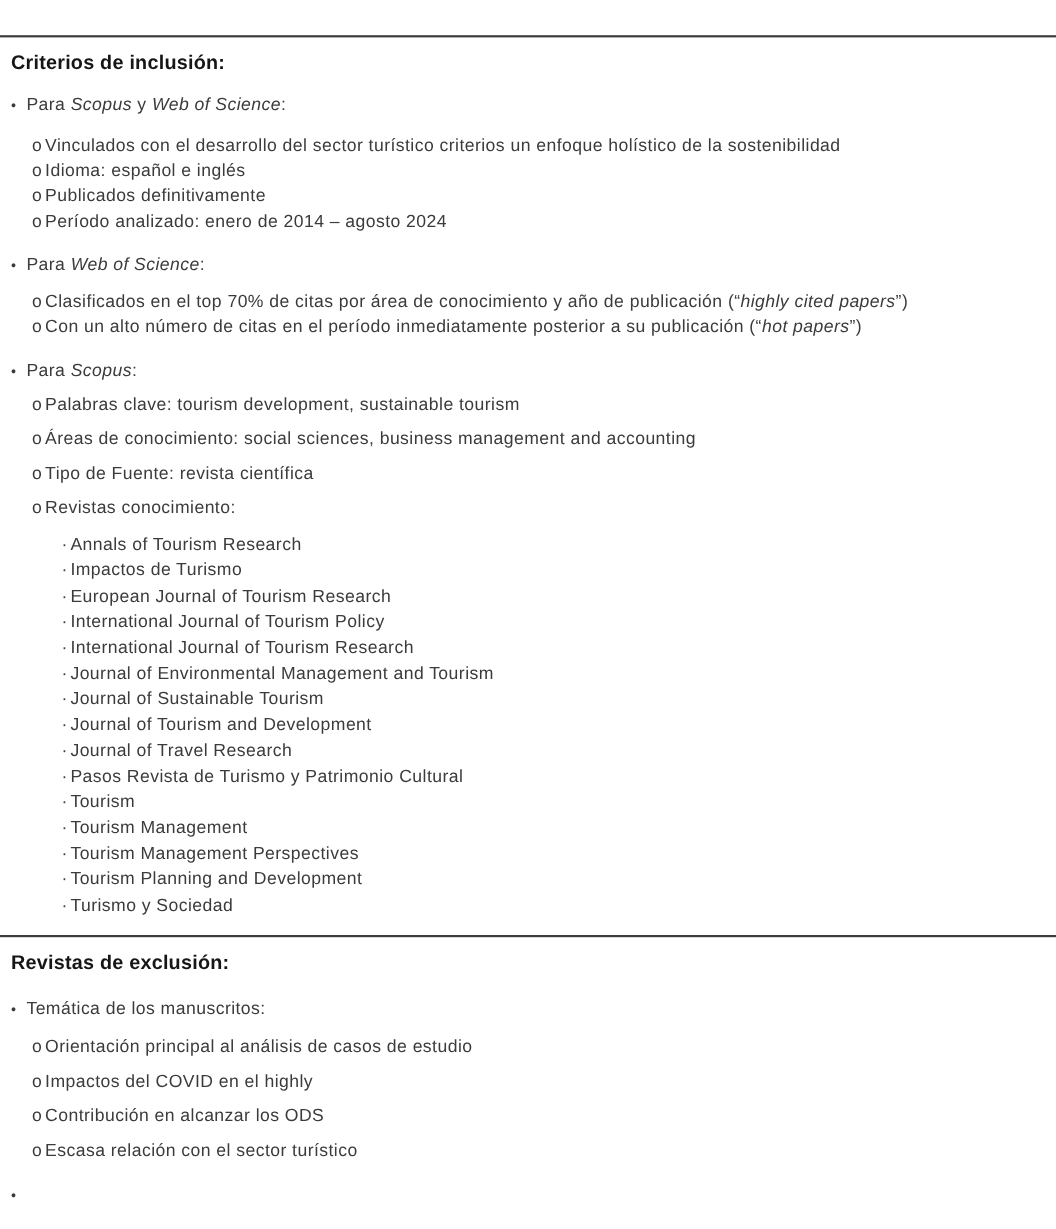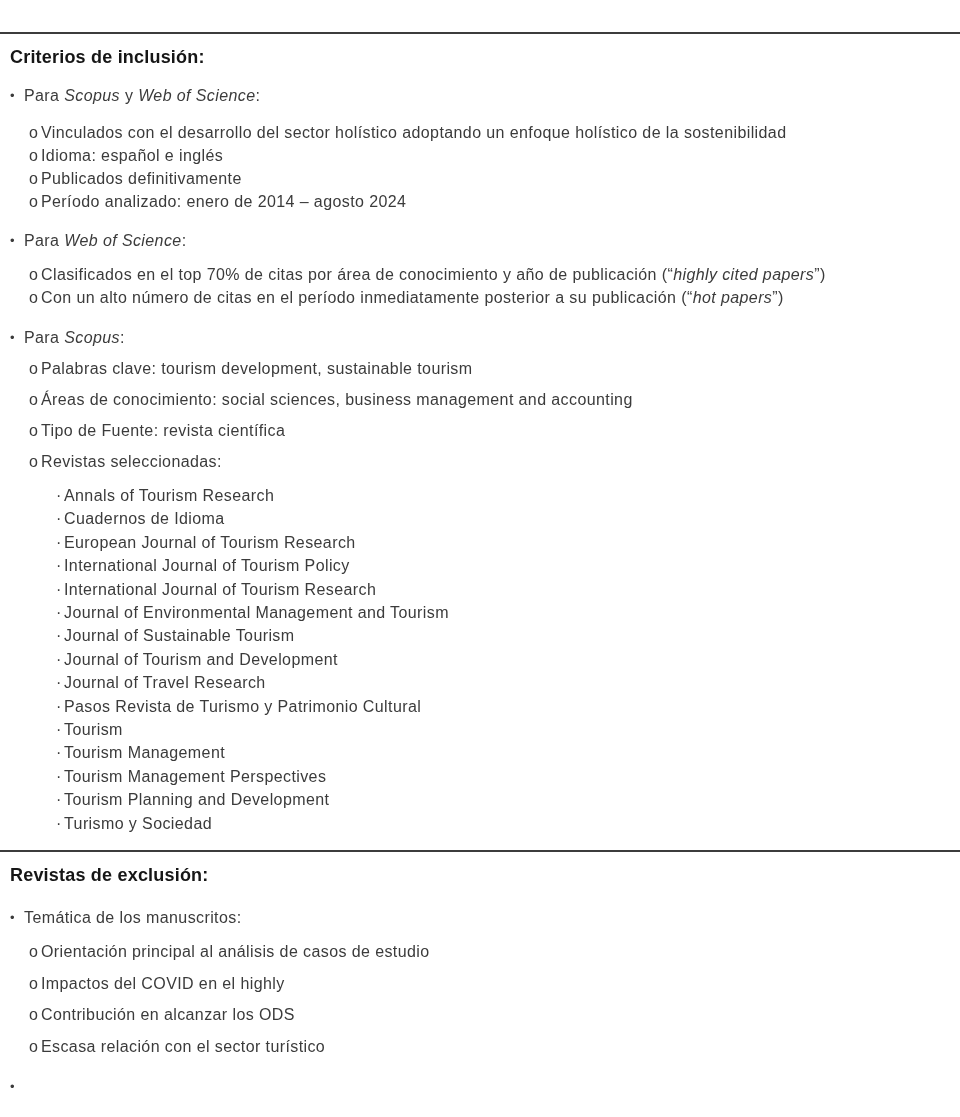--- a/index.html
+++ b/index.html
@@ -60,21 +60,21 @@
     <h2 class="heading">Criterios de inclusión:</h2>
 
     <div class="row l1 mt16">
       <span class="mk">•</span>
       <span class="txt"><span>Para </span><span class="it">Scopus</span><span> y </span><span class="it">Web of Science</span><span>:</span></span>
     </div>
 
     <div class="mt14">
       <div class="row l2">
         <span class="mk">o</span>
-        <span class="txt">Vinculados con el desarrollo del sector holístico adoptando un enfoque holístico de la sostenibilidad</span>
+        <span class="txt">Vinculados con el desarrollo del sector turístico criterios un enfoque holístico de la sostenibilidad</span>
       </div>
       <div class="row l2">
         <span class="mk">o</span>
         <span class="txt">Idioma: español e inglés</span>
       </div>
       <div class="row l2">
         <span class="mk">o</span>
         <span class="txt">Publicados definitivamente</span>
       </div>
       <div class="row l2">
@@ -112,32 +112,32 @@
       <div class="row l2">
         <span class="mk">o</span>
         <span class="txt">Áreas de conocimiento: social sciences, business management and accounting</span>
       </div>
       <div class="row l2">
         <span class="mk">o</span>
         <span class="txt">Tipo de Fuente: revista científica</span>
       </div>
       <div class="row l2">
         <span class="mk">o</span>
-        <span class="txt">Revistas seleccionadas:</span>
+        <span class="txt">Revistas conocimiento:</span>
       </div>
     </div>
 
     <div class="mt11 journals">
       <div class="row l3">
           <span class="mk">·</span>
           <span class="txt">Annals of Tourism Research</span>
         </div>
       <div class="row l3">
           <span class="mk">·</span>
-          <span class="txt">Cuadernos de Idioma</span>
+          <span class="txt">Impactos de Turismo</span>
         </div>
       <div class="row l3">
           <span class="mk">·</span>
           <span class="txt">European Journal of Tourism Research</span>
         </div>
       <div class="row l3">
           <span class="mk">·</span>
           <span class="txt">International Journal of Tourism Policy</span>
         </div>
       <div class="row l3">

